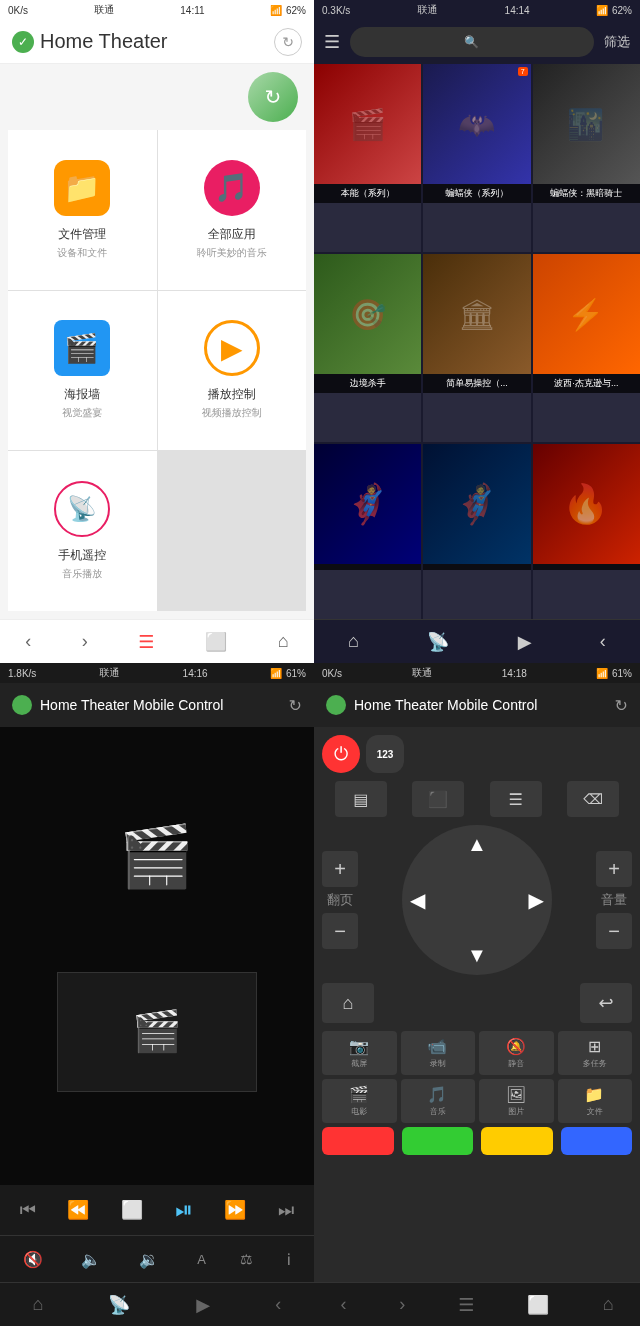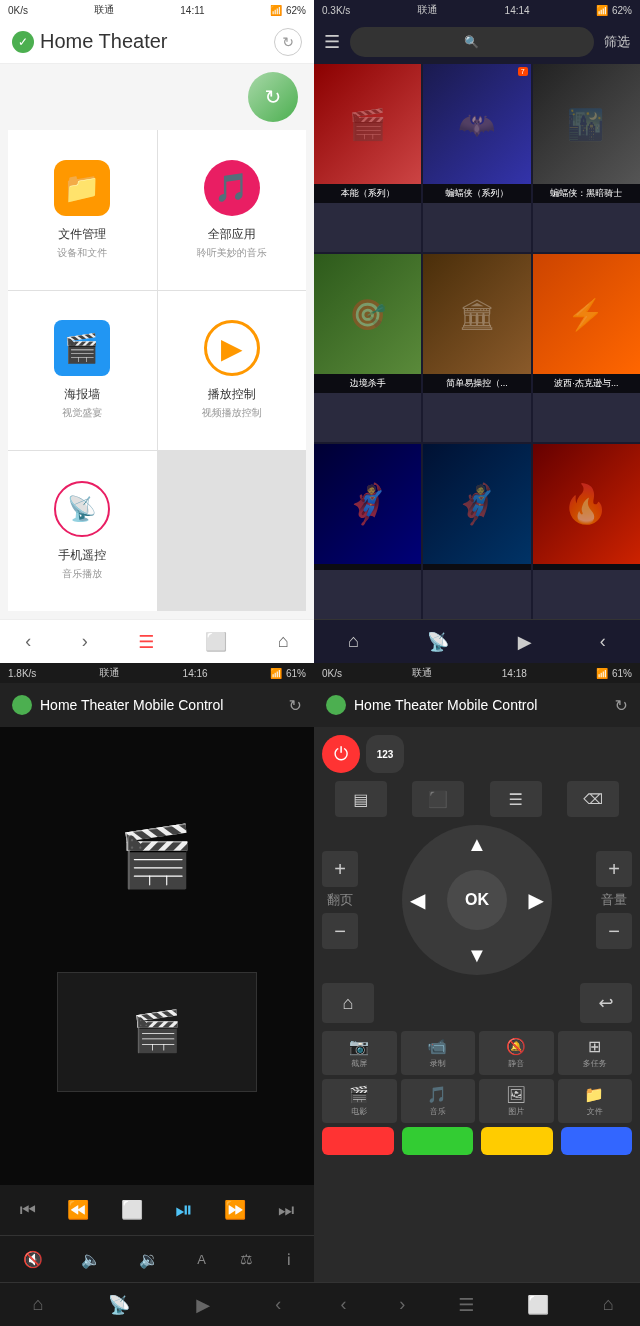--- a/index.html
+++ b/index.html
@@ -407,21 +407,20 @@
           <div class="vol-label">翻页</div>
           <div class="plus-minus-btn">−</div>
         </div>
 
         <div class="dpad">
           <div class="dpad-circle">
             <span class="dpad-up">▲</span>
             <span class="dpad-down">▼</span>
             <span class="dpad-left">◀</span>
             <span class="dpad-right">▶</span>
-            <div class="dpad-ok">OK</div>
           </div>
         </div>
 
         <div class="vol-col">
           <div class="plus-minus-btn">+</div>
           <div class="vol-label">音量</div>
           <div class="plus-minus-btn">−</div>
         </div>
       </div>
 

